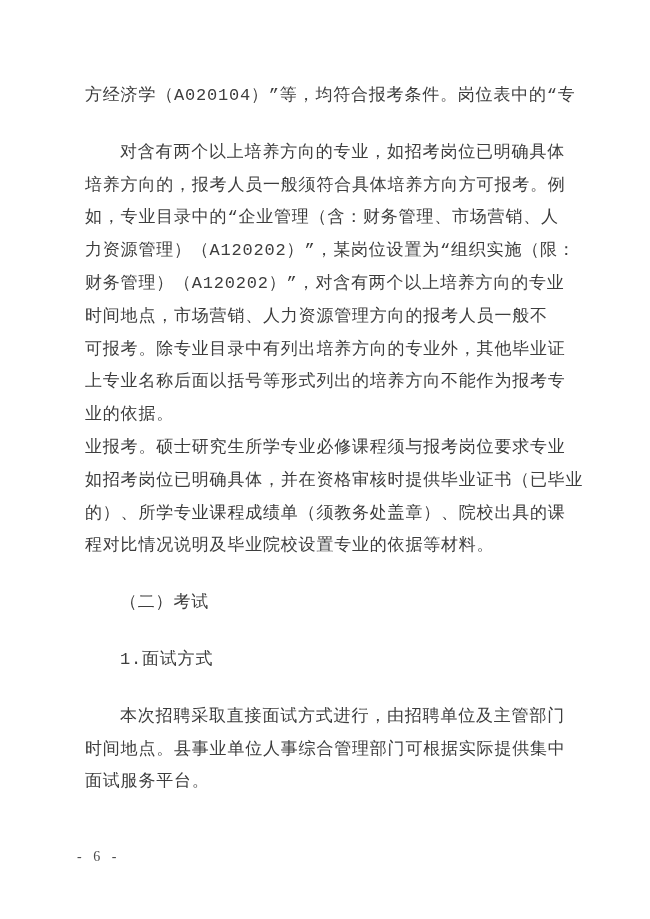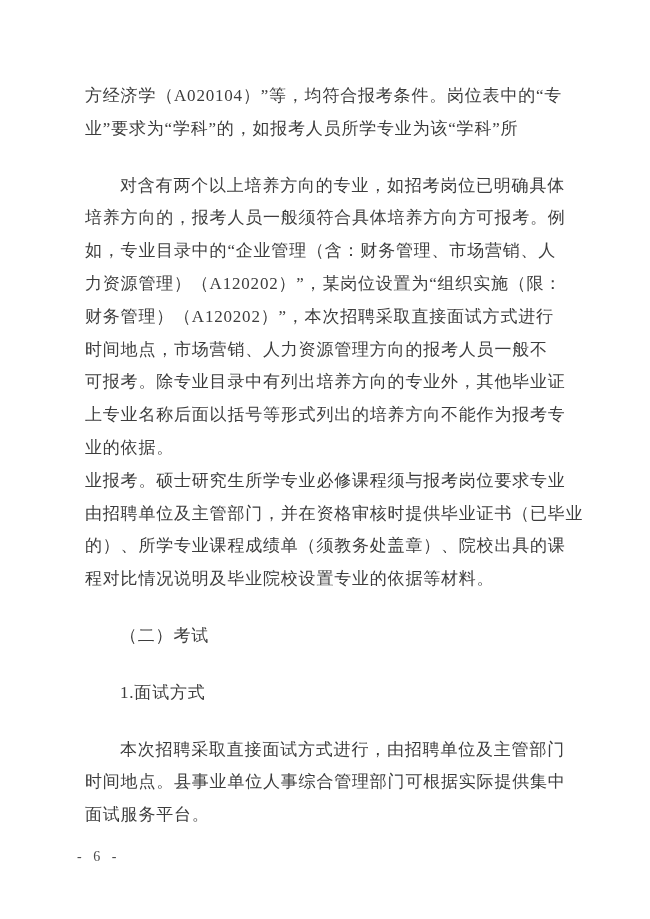--- a/index.html
+++ b/index.html
@@ -18,20 +18,21 @@
     position: absolute;
     inset: 0;
     background: #ffffff;
   }
   .doc-body {
     position: absolute;
     left: 85px;
     top: 80px;
     width: 500px;
     color: #3d3d3d;
+    font-family: Liberation Mono, monospace;
   }
   .line {
     height: 32.8px;
     line-height: 32.8px;
     font-size: 17px;
     letter-spacing: 0.8px;
     white-space: nowrap;
     font-weight: 400;
   }
   .line.indent {
@@ -46,32 +47,31 @@
     letter-spacing: 4px;
     color: #4a4a4a;
   }
 </style>
 </head>
 <body>
 
 <div class="page">
   <div class="doc-body" id="doc-body">
       <div class="line">方经济学（A020104）”等，均符合报考条件。岗位表中的“专</div>
-      <div class="line">业”要求为“学科”的，如报考人员所学专业为该“学科”所</div>
       <div class="line indent">对含有两个以上培养方向的专业，如招考岗位已明确具体</div>
       <div class="line">培养方向的，报考人员一般须符合具体培养方向方可报考。例</div>
       <div class="line">如，专业目录中的“企业管理（含：财务管理、市场营销、人</div>
       <div class="line">力资源管理）（A120202）”，某岗位设置为“组织实施（限：</div>
-      <div class="line">财务管理）（A120202）”，本次招聘采取直接面试方式进行</div>
+      <div class="line">财务管理）（A120202）”，对含有两个以上培养方向的专业</div>
       <div class="line">时间地点，市场营销、人力资源管理方向的报考人员一般不</div>
       <div class="line">可报考。除专业目录中有列出培养方向的专业外，其他毕业证</div>
       <div class="line">上专业名称后面以括号等形式列出的培养方向不能作为报考专</div>
       <div class="line">业的依据。</div>
       <div class="line">业报考。硕士研究生所学专业必修课程须与报考岗位要求专业</div>
-      <div class="line">由招聘单位及主管部门，并在资格审核时提供毕业证书（已毕业</div>
+      <div class="line">如招考岗位已明确具体，并在资格审核时提供毕业证书（已毕业</div>
       <div class="line">的）、所学专业课程成绩单（须教务处盖章）、院校出具的课</div>
       <div class="line">程对比情况说明及毕业院校设置专业的依据等材料。</div>
       <div class="line indent">（二）考试</div>
       <div class="line indent">1.面试方式</div>
       <div class="line indent">本次招聘采取直接面试方式进行，由招聘单位及主管部门</div>
       <div class="line">时间地点。县事业单位人事综合管理部门可根据实际提供集中</div>
       <div class="line">面试服务平台。</div>
     </div>
   <div class="page-footer">- 6 -</div>
 </div>

